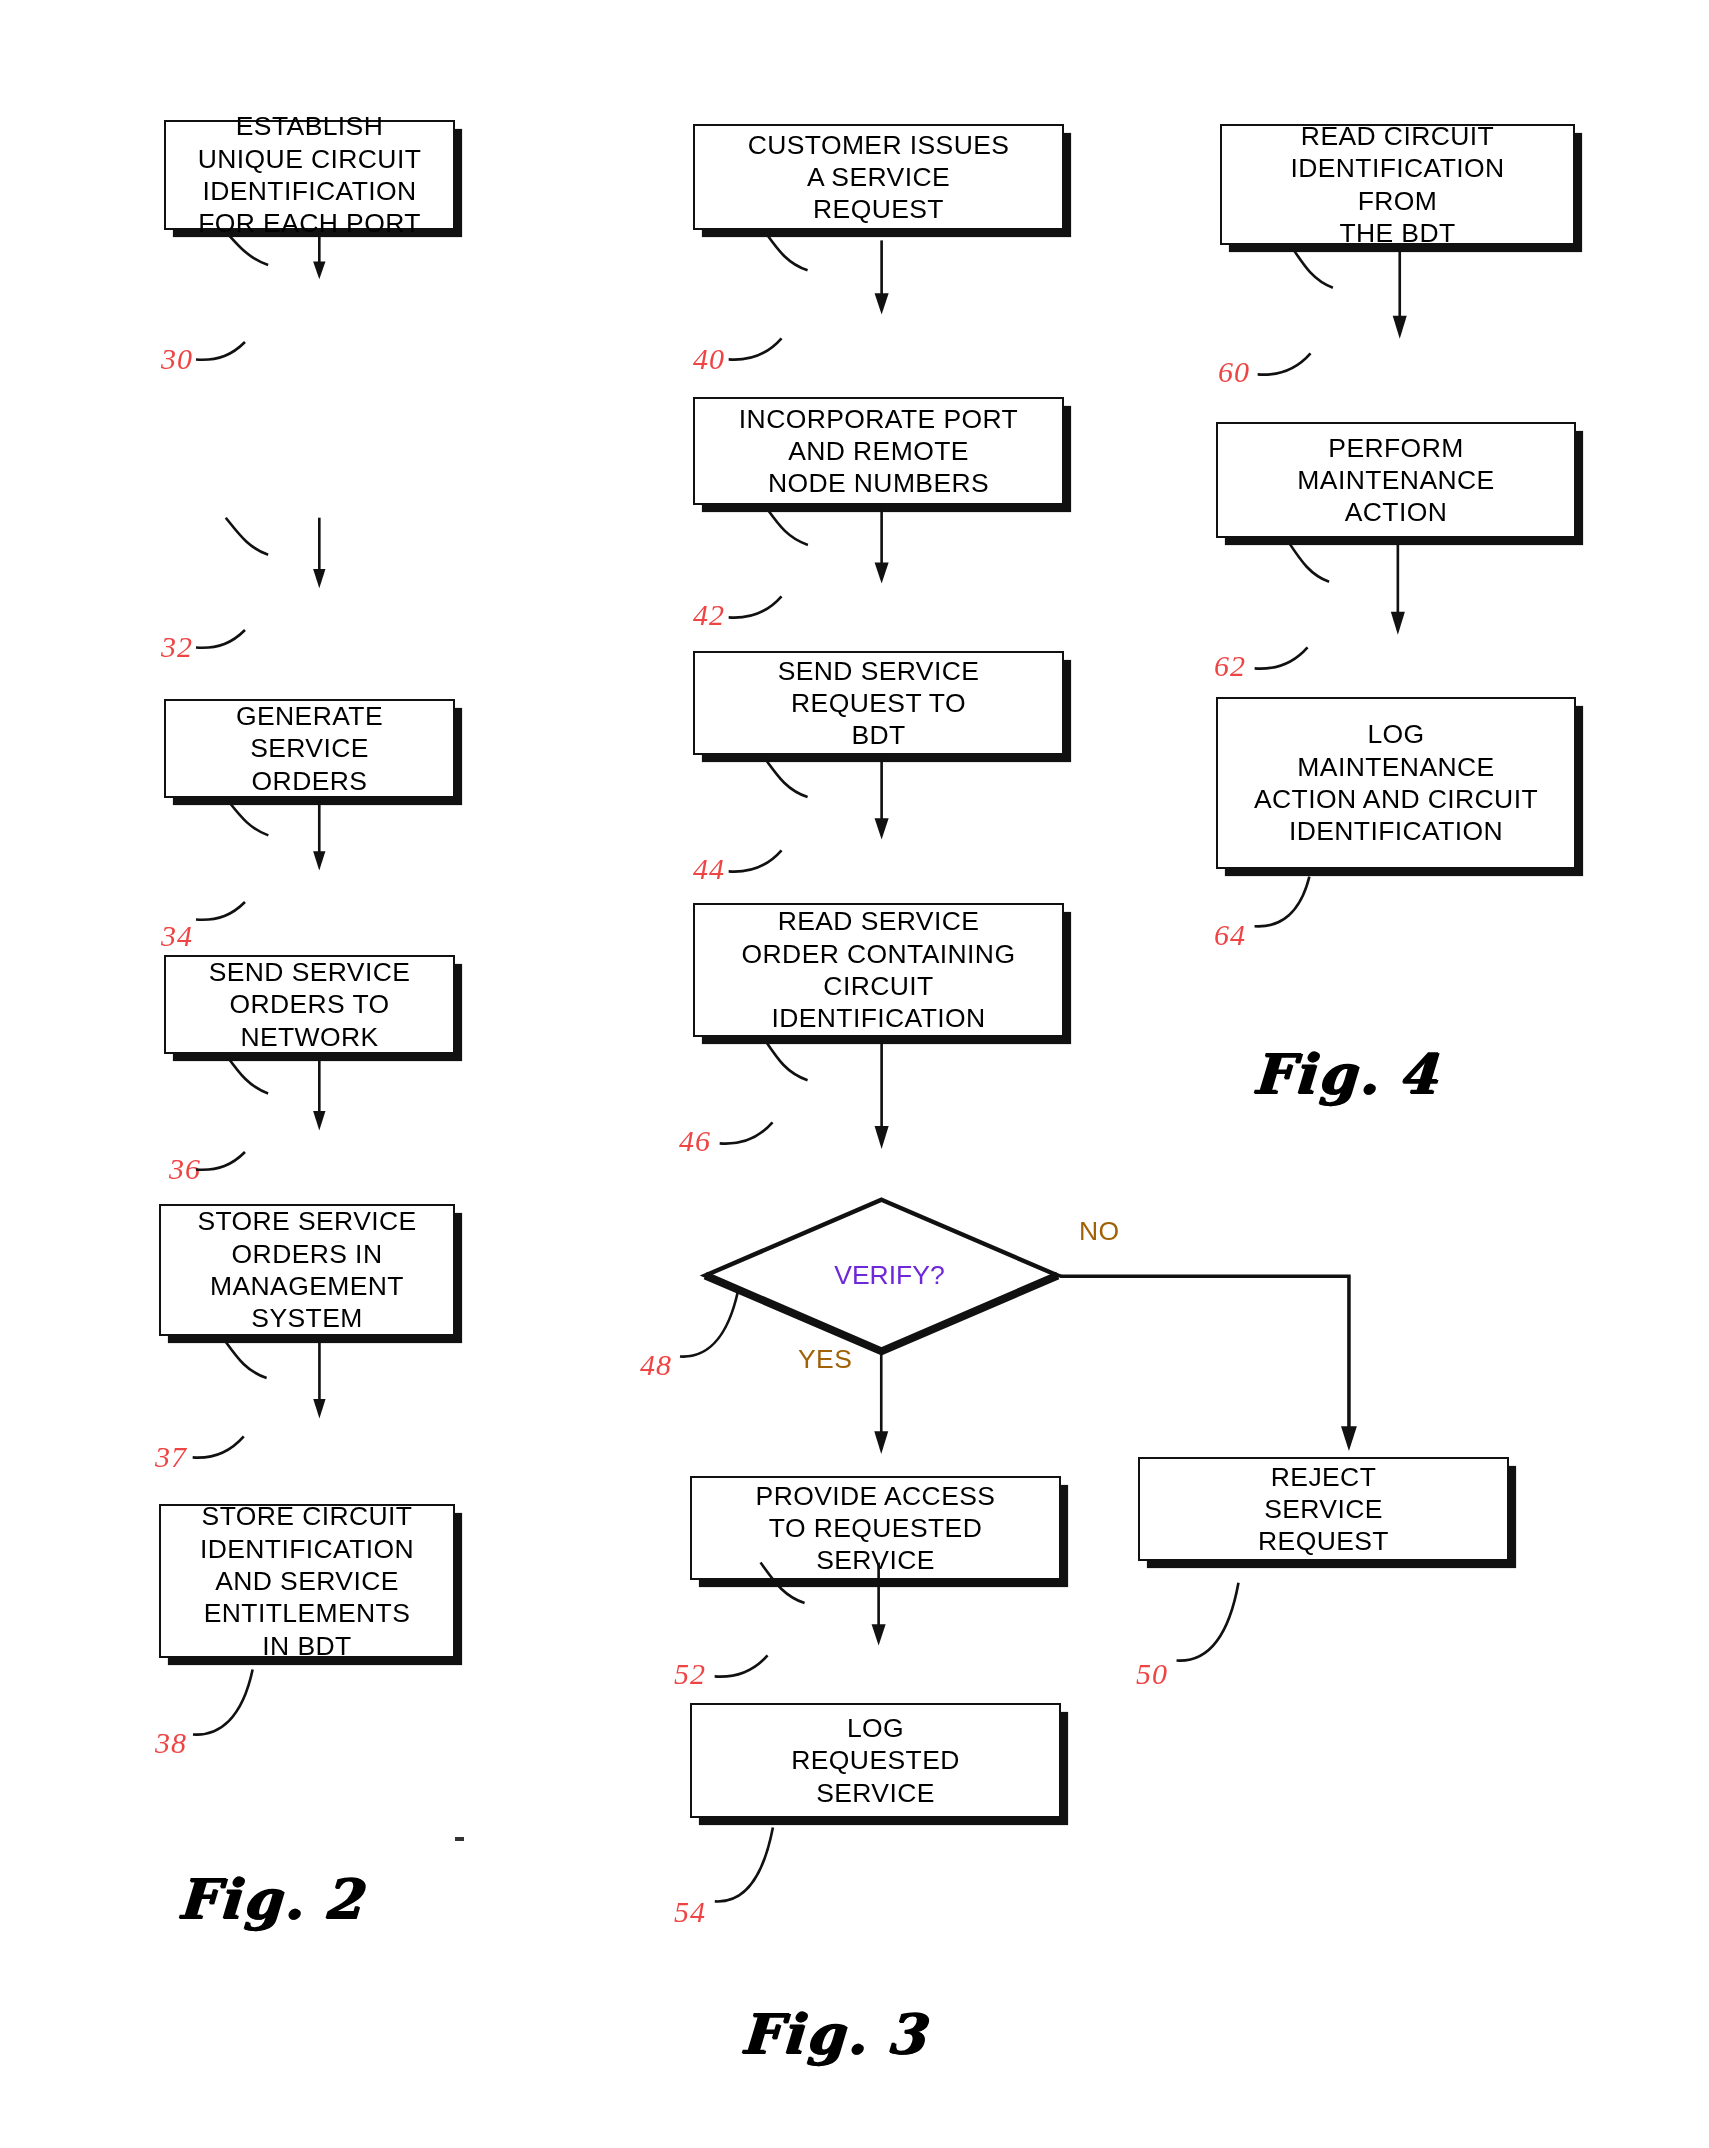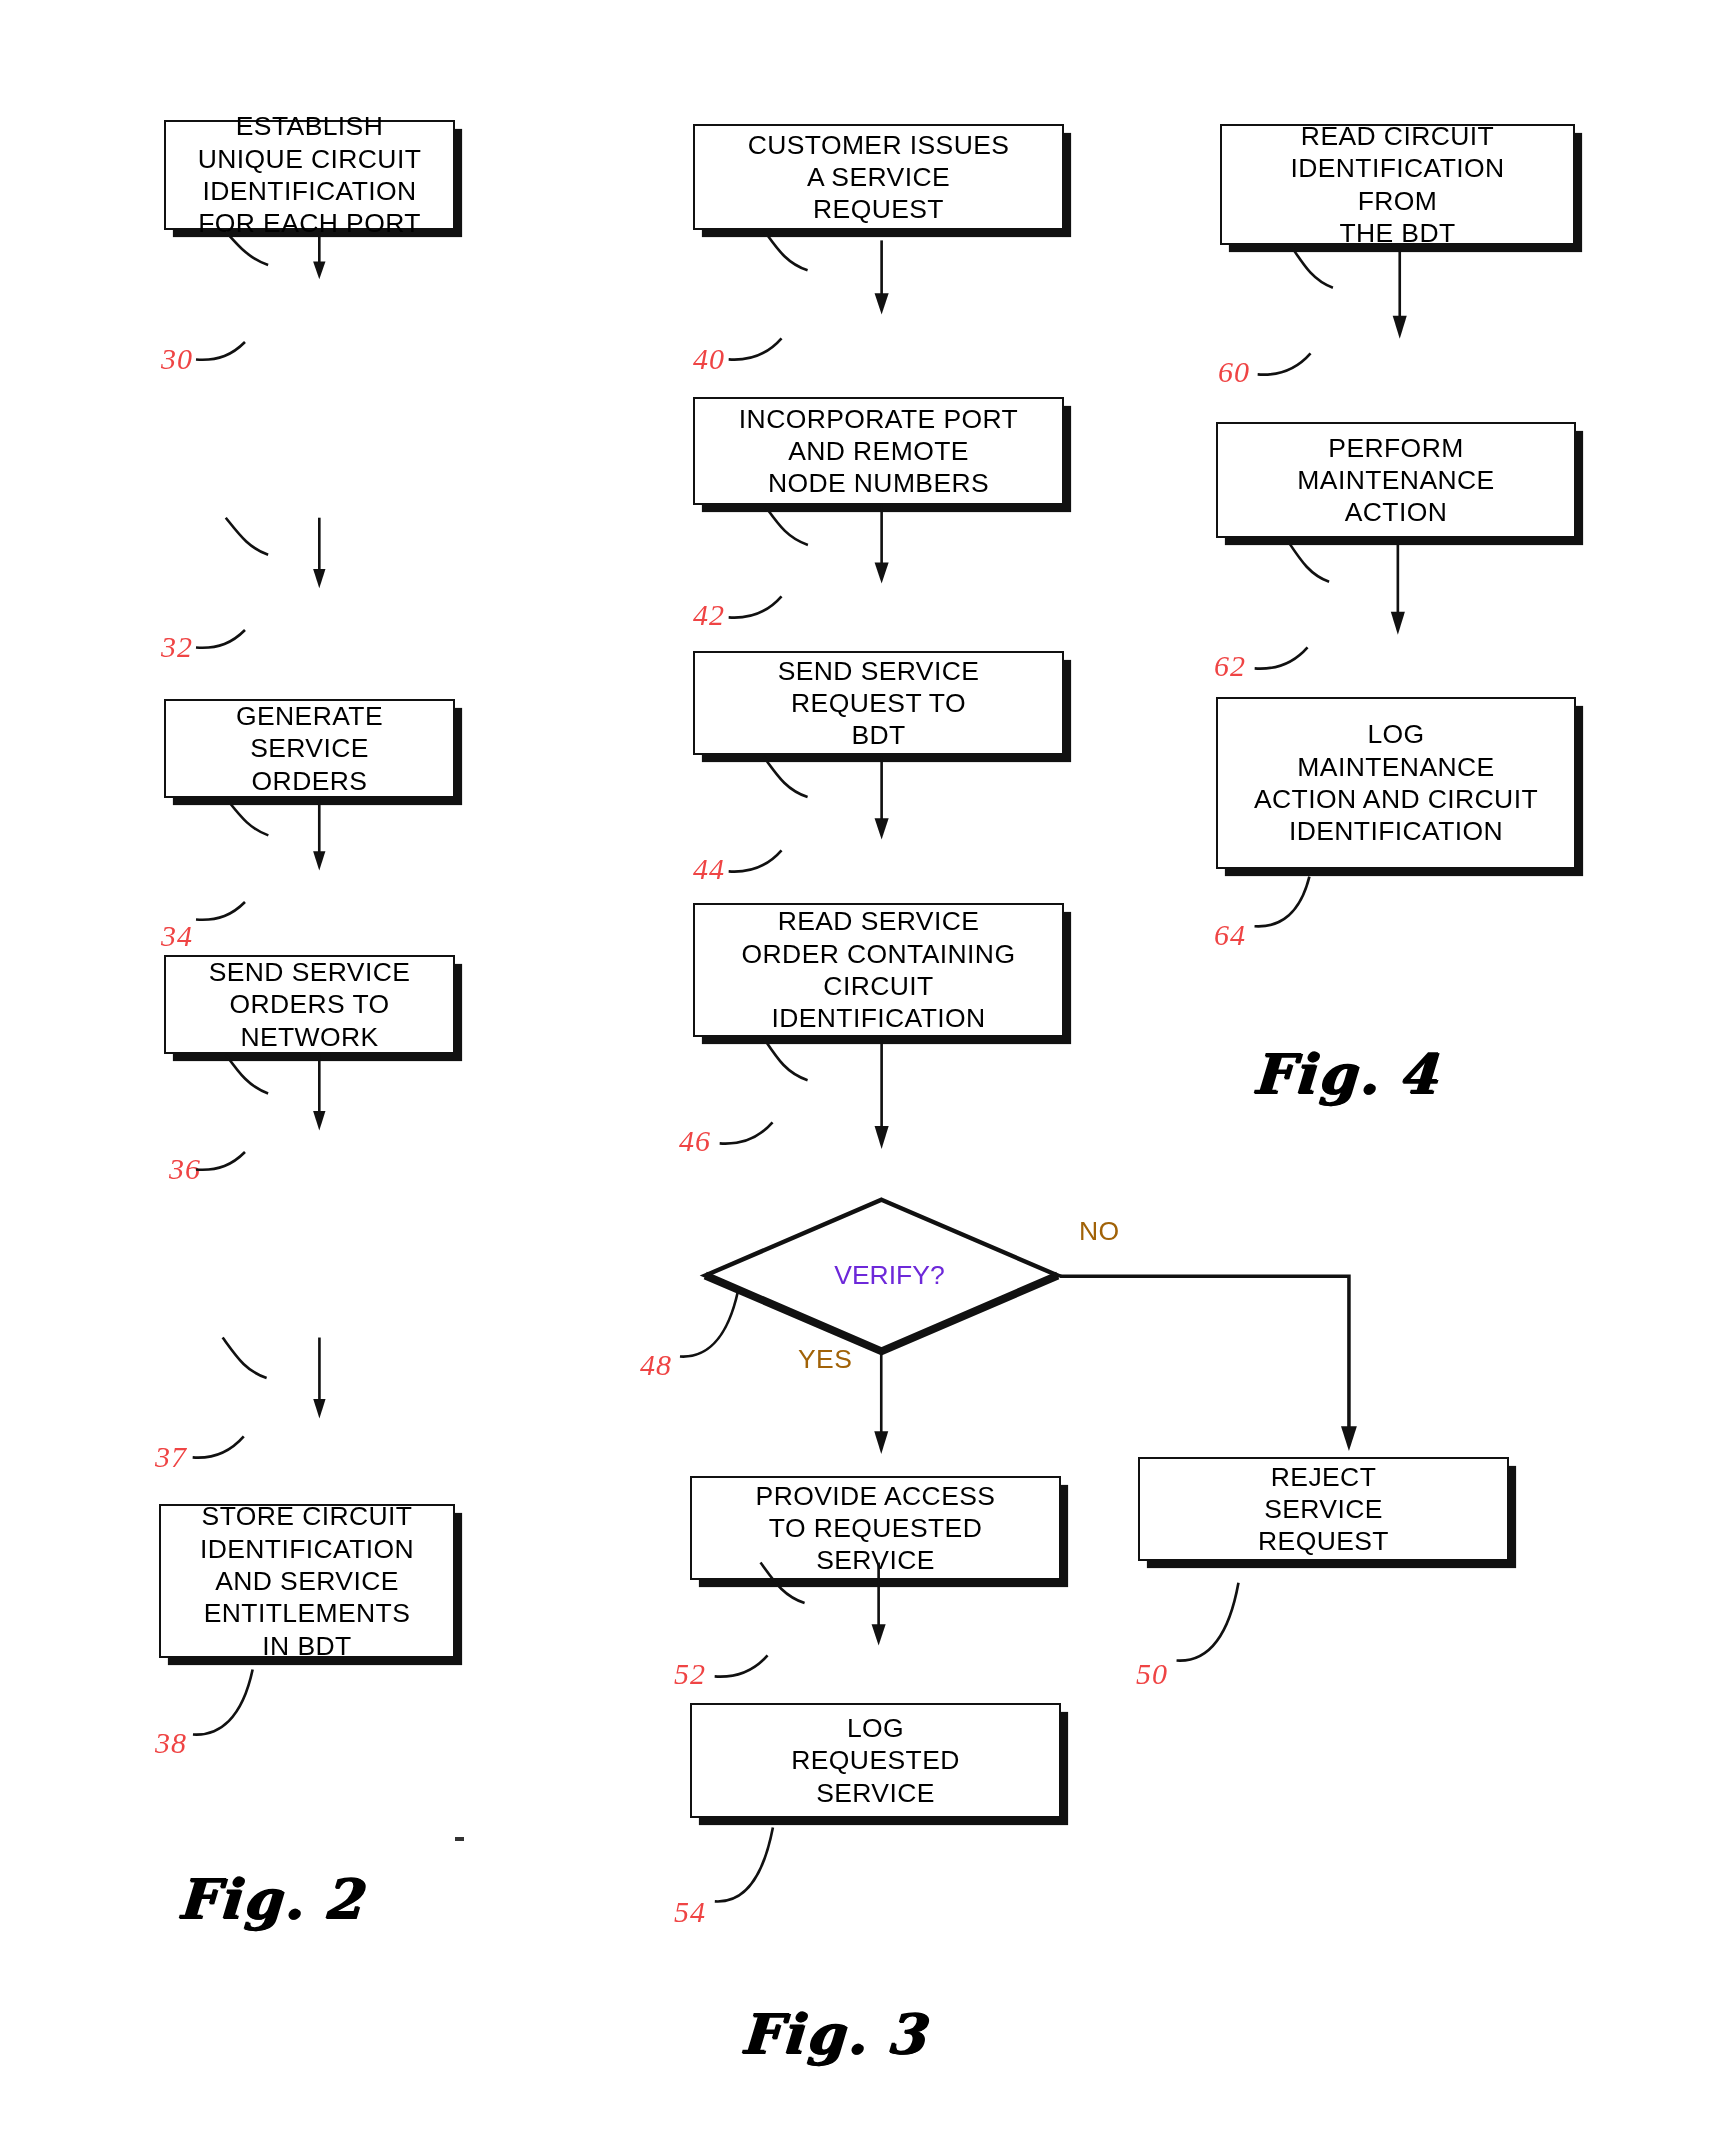--- a/index.html
+++ b/index.html
@@ -167,20 +167,26 @@
   <svg class="conn" style="left:164px; top:1051px; width:300px; height:83px;" viewBox="0 0 340 94" width="300" height="83">
     <path d="M70,4 C86,26 96,40 118,48" stroke-width="3"></path>
     <line x1="176" y1="4" x2="176" y2="74" stroke-width="3"></line>
     <polygon points="176,90 169,68 183,68"></polygon>
   </svg>
   <div class="ref" style="left:161px; top:1152px;margin-left:8px;">36</div>
   <svg class="conn" style="left:192px; top:1145px; width:106px; height:35px;" viewBox="0 0 120 40" width="106" height="35">
     <path d="M4,28 C30,30 46,22 60,8" stroke-width="3"></path>
   </svg>
 
+  <div class="node" style="left:159px; top:1204px; width:296px; height:132px;">
+    <span class="txt">STORE SERVICE
+ORDERS IN
+MANAGEMENT
+SYSTEM</span>
+  </div>
   <svg class="conn" style="left:159px; top:1334px; width:305px; height:88px;" viewBox="0 0 346 100" width="305" height="88">
     <path d="M72,4 C88,26 98,42 122,50" stroke-width="3"></path>
     <line x1="182" y1="4" x2="182" y2="80" stroke-width="3"></line>
     <polygon points="182,96 175,74 189,74"></polygon>
   </svg>
   <div class="ref" style="left:155px; top:1440px;">37</div>
   <svg class="conn" style="left:189px; top:1431px; width:106px; height:37px;" viewBox="0 0 120 42" width="106" height="37">
     <path d="M4,30 C30,32 48,22 62,6" stroke-width="3"></path>
   </svg>
 

